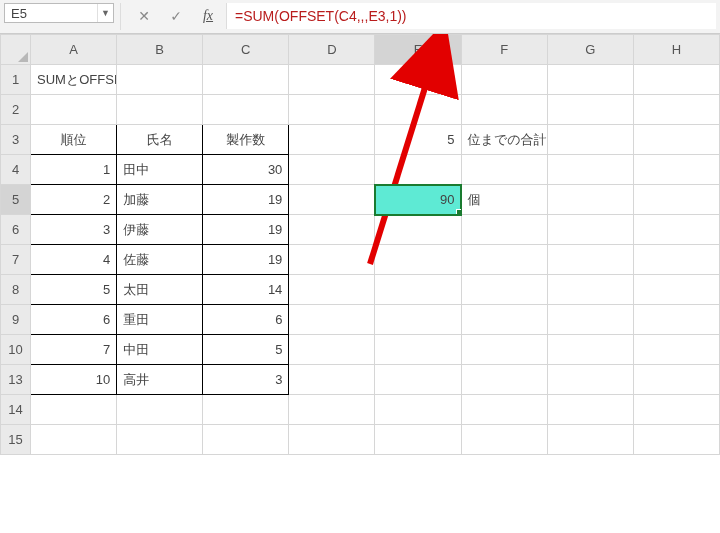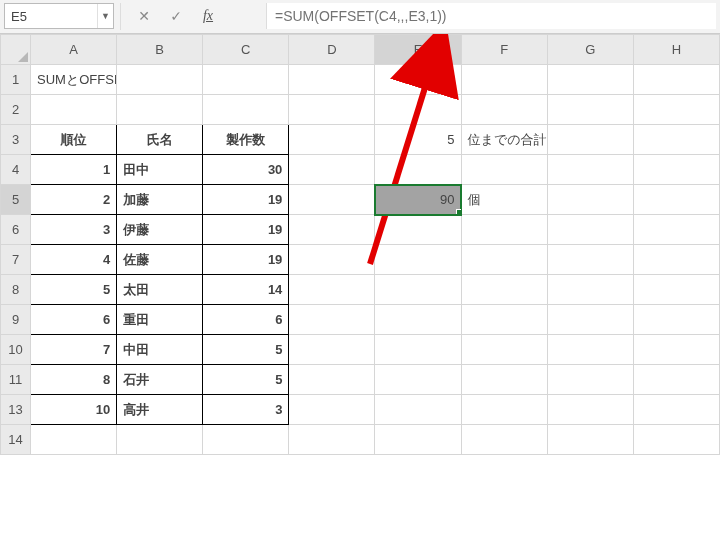--- a/index.html
+++ b/index.html
@@ -17,21 +17,21 @@
     height: 34px;
     border-bottom: 1px solid #ccc;
     background: #f3f3f3;
     padding: 3px 4px;
     gap: 4px;
   }
   .name-box-wrap {
     display: flex; align-items: stretch;
     border: 1px solid #bbb;
     background: #fff;
-    height: 26px;
+    height: 20px;
   }
   .name-box {
     width: 92px;
     padding: 0 6px;
     border: none;
     outline: none;
     font-size: 13px;
     color: #444;
   }
   .name-box-dd {
@@ -56,22 +56,21 @@
   .fbar-btn.fx { font-style: italic; font-family: Georgia, serif; color:#555;text-decoration:underline; }
   .formula-input {
     flex: 1;
     height: 26px;
     padding: 0 8px;
     border: none;
     outline: none;
     background: #fff;
     border-left: 1px solid #ddd;
     font-size: 14px;
-    color: #737373;
-    margin-left: 40px;
+    color: #b91c1c;
   }
   
   .grid-wrap { position: relative; }
   table.grid {
     border-collapse: collapse;
     table-layout: fixed;
     width: 720px;
   }
   table.grid th, table.grid td {
     border: 1px solid #d6d6d6;
@@ -99,38 +98,38 @@
     display: flex;
     align-items: center;
   }
   .al-l { justify-content: flex-start; }
   .al-r { justify-content: flex-end; }
   .al-c { justify-content: center; }
   
   .wb-t { border-top: 1px solid #000 !important; }
   .wb-b { border-bottom: 1px solid #000 !important; }
   .wb-l { border-left: 1px solid #000 !important; }
-  .wb-r { border-right: 1px solid #000 !important; font-weight: bold; }
+  .wb-r { border-right: 1px solid #000 !important; }
   
   td.selcell {
     position: relative;
     outline: 2px solid #1a7b30;
     outline-offset: -1px;
     z-index: 2;
   }
   td.selcell::after {
     content:'';
     position:absolute;
     right:-3px; bottom:-3px;
     width:6px; height:6px;
     background:#1a7b30;
     border:1px solid #fff;
   }
   
-  .hl { background: #a3a3a3; text-align: right; }
+  .hl { background: #5eead4; text-align: right; }
   
   .arrow-wrap {
     position: absolute;
     left: 0; top: 0;
     pointer-events: none;
   }
 </style>
 </head>
 <body>
 
@@ -438,47 +437,20 @@
             <div class="cell al-l"></div>
           </td>
           <td>
             <div class="cell al-l"></div>
           </td>
           <td>
             <div class="cell al-l"></div>
           </td>
         </tr>
         <tr>
-          <th class="rowh">11</th>
-          <td class="wb-l wb-b wb-r">
-            <div class="cell al-r">8</div>
-          </td>
-          <td class="wb-b wb-r">
-            <div class="cell al-l">石井</div>
-          </td>
-          <td class="wb-b wb-r">
-            <div class="cell al-r">5</div>
-          </td>
-          <td>
-            <div class="cell al-l"></div>
-          </td>
-          <td>
-            <div class="cell al-l"></div>
-          </td>
-          <td>
-            <div class="cell al-l"></div>
-          </td>
-          <td>
-            <div class="cell al-l"></div>
-          </td>
-          <td>
-            <div class="cell al-l"></div>
-          </td>
-        </tr>
-        <tr>
           <th class="rowh">13</th>
           <td class="wb-l wb-b wb-r">
             <div class="cell al-r">10</div>
           </td>
           <td class="wb-b wb-r">
             <div class="cell al-l">高井</div>
           </td>
           <td class="wb-b wb-r">
             <div class="cell al-r">3</div>
           </td>
@@ -493,20 +465,47 @@
           </td>
           <td>
             <div class="cell al-l"></div>
           </td>
           <td>
             <div class="cell al-l"></div>
           </td>
         </tr>
         <tr>
           <th class="rowh">14</th>
+          <td>
+            <div class="cell al-l"></div>
+          </td>
+          <td>
+            <div class="cell al-l"></div>
+          </td>
+          <td>
+            <div class="cell al-l"></div>
+          </td>
+          <td>
+            <div class="cell al-l"></div>
+          </td>
+          <td>
+            <div class="cell al-l"></div>
+          </td>
+          <td>
+            <div class="cell al-l"></div>
+          </td>
+          <td>
+            <div class="cell al-l"></div>
+          </td>
+          <td>
+            <div class="cell al-l"></div>
+          </td>
+        </tr>
+        <tr>
+          <th class="rowh">15</th>
           <td>
             <div class="cell al-l"></div>
           </td>
           <td>
             <div class="cell al-l"></div>
           </td>
           <td>
             <div class="cell al-l"></div>
           </td>
           <td>

